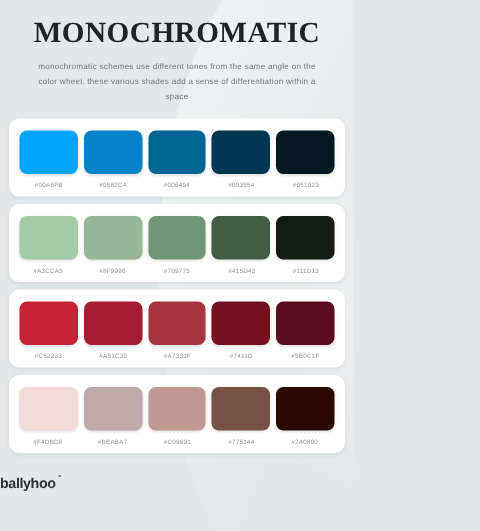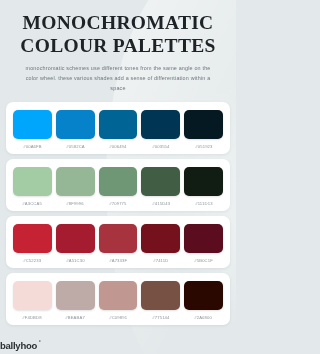--- a/index.html
+++ b/index.html
@@ -128,21 +128,20 @@
 <body>
 
 <div class="bg-sheen"></div>
 <div class="bg-sheen2"></div>
 
 <div class="page">
 
   <div class="header">
     <h1 class="title">
       <span>MONOCHROMATIC</span>
-      <span class="line2">COLOUR PALETTES</span>
     </h1>
     <p class="subtitle">monochromatic schemes use different tones from the same angle on the color wheel. these various shades add a sense of differentiation within a space</p>
   </div>
 
   <div class="cards">
 
     <div class="card">
       <div class="swatch-row">
         <div class="swatch-cell">
           <div class="swatch" style="background:#00A6FB"></div>

